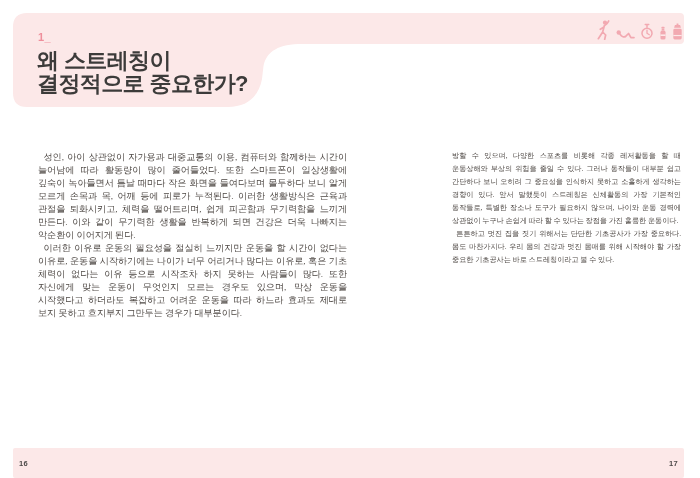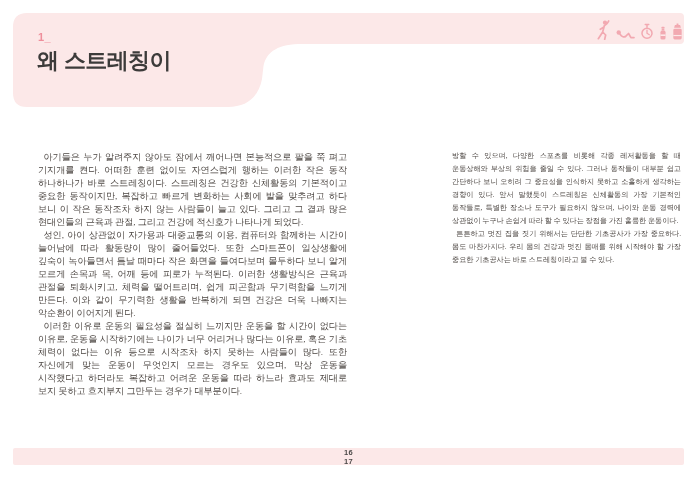--- a/index.html
+++ b/index.html
@@ -32,24 +32,24 @@
     display:flex;align-items:flex-end;gap:5px;padding-bottom:4px;box-sizing:border-box;
   }
   .icons-row svg{display:block;}
   .body-col{position:absolute;color:var(--body-color);}
   .body-col p{margin:0;text-align:justify;word-break:keep-all;}
   .body-left{left:38px;top:151px;width:309px;font-size:9.2px;line-height:13px;letter-spacing:-.1px;}
   .body-right{left:452px;top:150px;width:229px;font-size:7.2px;line-height:13px;letter-spacing:-.05px;}
   .indent{text-indent:.6em;}
   .gap-top{margin-top:12px;}
   .footer-band{
-    position:absolute;left:13px;top:448px;width:671px;height:17px;
+    position:absolute;left:13px;top:448px;width:671px;height:30px;
     background:var(--band-pink);border-radius:2px;
     display:flex;justify-content:space-between;align-items:center;
-    padding:0 6px;box-sizing:border-box;flex-direction:column;
+    padding:0 6px;box-sizing:border-box;
   }
   .folio{
     font-family:"Liberation Sans",sans-serif;font-size:7.5px;font-weight:700;
     color:var(--folio-color);letter-spacing:.3px;
   }
 </style>
 </head>
 <body>
 
 <div class="spread">
@@ -64,20 +64,21 @@
          C 258.5 97 247 107 228 107
          H 27
          Q 13 107 13 93
          V 27
          Q 13 13 27 13 Z"></path>
   </svg>
 
   <div class="chapter-num">1_</div>
   <div class="chapter-title">
     <span style="display:block">왜 스트레칭이</span>
+    <span style="display:block">결정적으로 중요한가?</span>
   </div>
 
   <div class="icons-row">
     <svg width="16" height="20" viewBox="0 0 24 30">
       <circle cx="15" cy="4" r="3.2" fill="var(--icon-pink)"></circle>
       <path d="M14 8.5 L11.5 18 M14 8.5 C16.5 7 19.5 4.5 20.5 1.5 M13.5 10.5 L8 14 M11.5 18 L5 28 M11.5 18 L16 22.5 L14.5 29" fill="none" stroke="var(--icon-pink)" stroke-width="2.6" stroke-linecap="round" stroke-linejoin="round"></path>
     </svg>
     <svg width="19" height="13" viewBox="0 0 28 19">
       <circle cx="4" cy="8" r="3.2" fill="var(--icon-pink)"></circle>
       <path d="M6 10.5 C8.5 14.5 12 15.5 14.5 13.5 L18.5 9.5 L22 15.5 L26.5 15.5" fill="none" stroke="var(--icon-pink)" stroke-width="2.6" stroke-linecap="round" stroke-linejoin="round"></path>
@@ -95,21 +96,20 @@
     </svg>
     <svg width="11" height="17" viewBox="0 0 15 23">
       <rect x="6" y="0.5" width="3" height="2" rx="0.8" fill="var(--icon-pink)"></rect>
       <path d="M4 2.8 L11 2.8 L12.2 6.4 L2.8 6.4 Z" fill="var(--icon-pink)"></path>
       <rect x="1.8" y="7.6" width="11.4" height="14.9" rx="2" fill="var(--icon-pink)"></rect>
       <rect x="1.8" y="16.2" width="11.4" height="1.6" fill="var(--band-pink)"></rect>
     </svg>
   </div>
 
   <div class="body-col body-left">
-    <p class="indent">아기들은 누가 알려주지 않아도 잠에서 깨어나면 본능적으로 팔을 쭉 펴고 기지개를 켠다. 어떠한 훈련 없이도 자연스럽게 행하는 이러한 작은 동작 하나하나가 바로 스트레칭이다. 스트레칭은 건강한 신체활동의 기본적이고 중요한 동작이지만, 복잡하고 빠르게 변화하는 사회에 발을 맞추려고 하다 보니 이 작은 동작조차 하지 않는 사람들이 늘고 있다. 그리고 그 결과 많은 현대인들의 근육과 관절, 그리고 건강에 적신호가 나타나게 되었다.</p>
     <p class="indent">성인, 아이 상관없이 자가용과 대중교통의 이용, 컴퓨터와 함께하는 시간이 늘어남에 따라 활동량이 많이 줄어들었다. 또한 스마트폰이 일상생활에 깊숙이 녹아들면서 틈날 때마다 작은 화면을 들여다보며 몰두하다 보니 알게 모르게 손목과 목, 어깨 등에 피로가 누적된다. 이러한 생활방식은 근육과 관절을 퇴화시키고, 체력을 떨어트리며, 쉽게 피곤함과 무기력함을 느끼게 만든다. 이와 같이 무기력한 생활을 반복하게 되면 건강은 더욱 나빠지는 악순환이 이어지게 된다.</p>
     <p class="indent">이러한 이유로 운동의 필요성을 절실히 느끼지만 운동을 할 시간이 없다는 이유로, 운동을 시작하기에는 나이가 너무 어리거나 많다는 이유로, 혹은 기초 체력이 없다는 이유 등으로 시작조차 하지 못하는 사람들이 많다. 또한 자신에게 맞는 운동이 무엇인지 모르는 경우도 있으며, 막상 운동을 시작했다고 하더라도 복잡하고 어려운 운동을 따라 하느라 효과도 제대로 보지 못하고 흐지부지 그만두는 경우가 대부분이다.</p>
   </div>
 
   <div class="body-col body-right">
     <p>방할 수 있으며, 다양한 스포츠를 비롯해 각종 레저활동을 할 때 운동상해와 부상의 위험을 줄일 수 있다. 그러나 동작들이 대부분 쉽고 간단하다 보니 오히려 그 중요성을 인식하지 못하고 소홀하게 생각하는 경향이 있다. 앞서 말했듯이 스트레칭은 신체활동의 가장 기본적인 동작들로, 특별한 장소나 도구가 필요하지 않으며, 나이와 운동 경력에 상관없이 누구나 손쉽게 따라 할 수 있다는 장점을 가진 훌륭한 운동이다.</p>
     <p class="indent">튼튼하고 멋진 집을 짓기 위해서는 단단한 기초공사가 가장 중요하다. 몸도 마찬가지다. 우리 몸의 건강과 멋진 몸매를 위해 시작해야 할 가장 중요한 기초공사는 바로 스트레칭이라고 볼 수 있다.</p>
   </div>
 
   <div class="footer-band">

